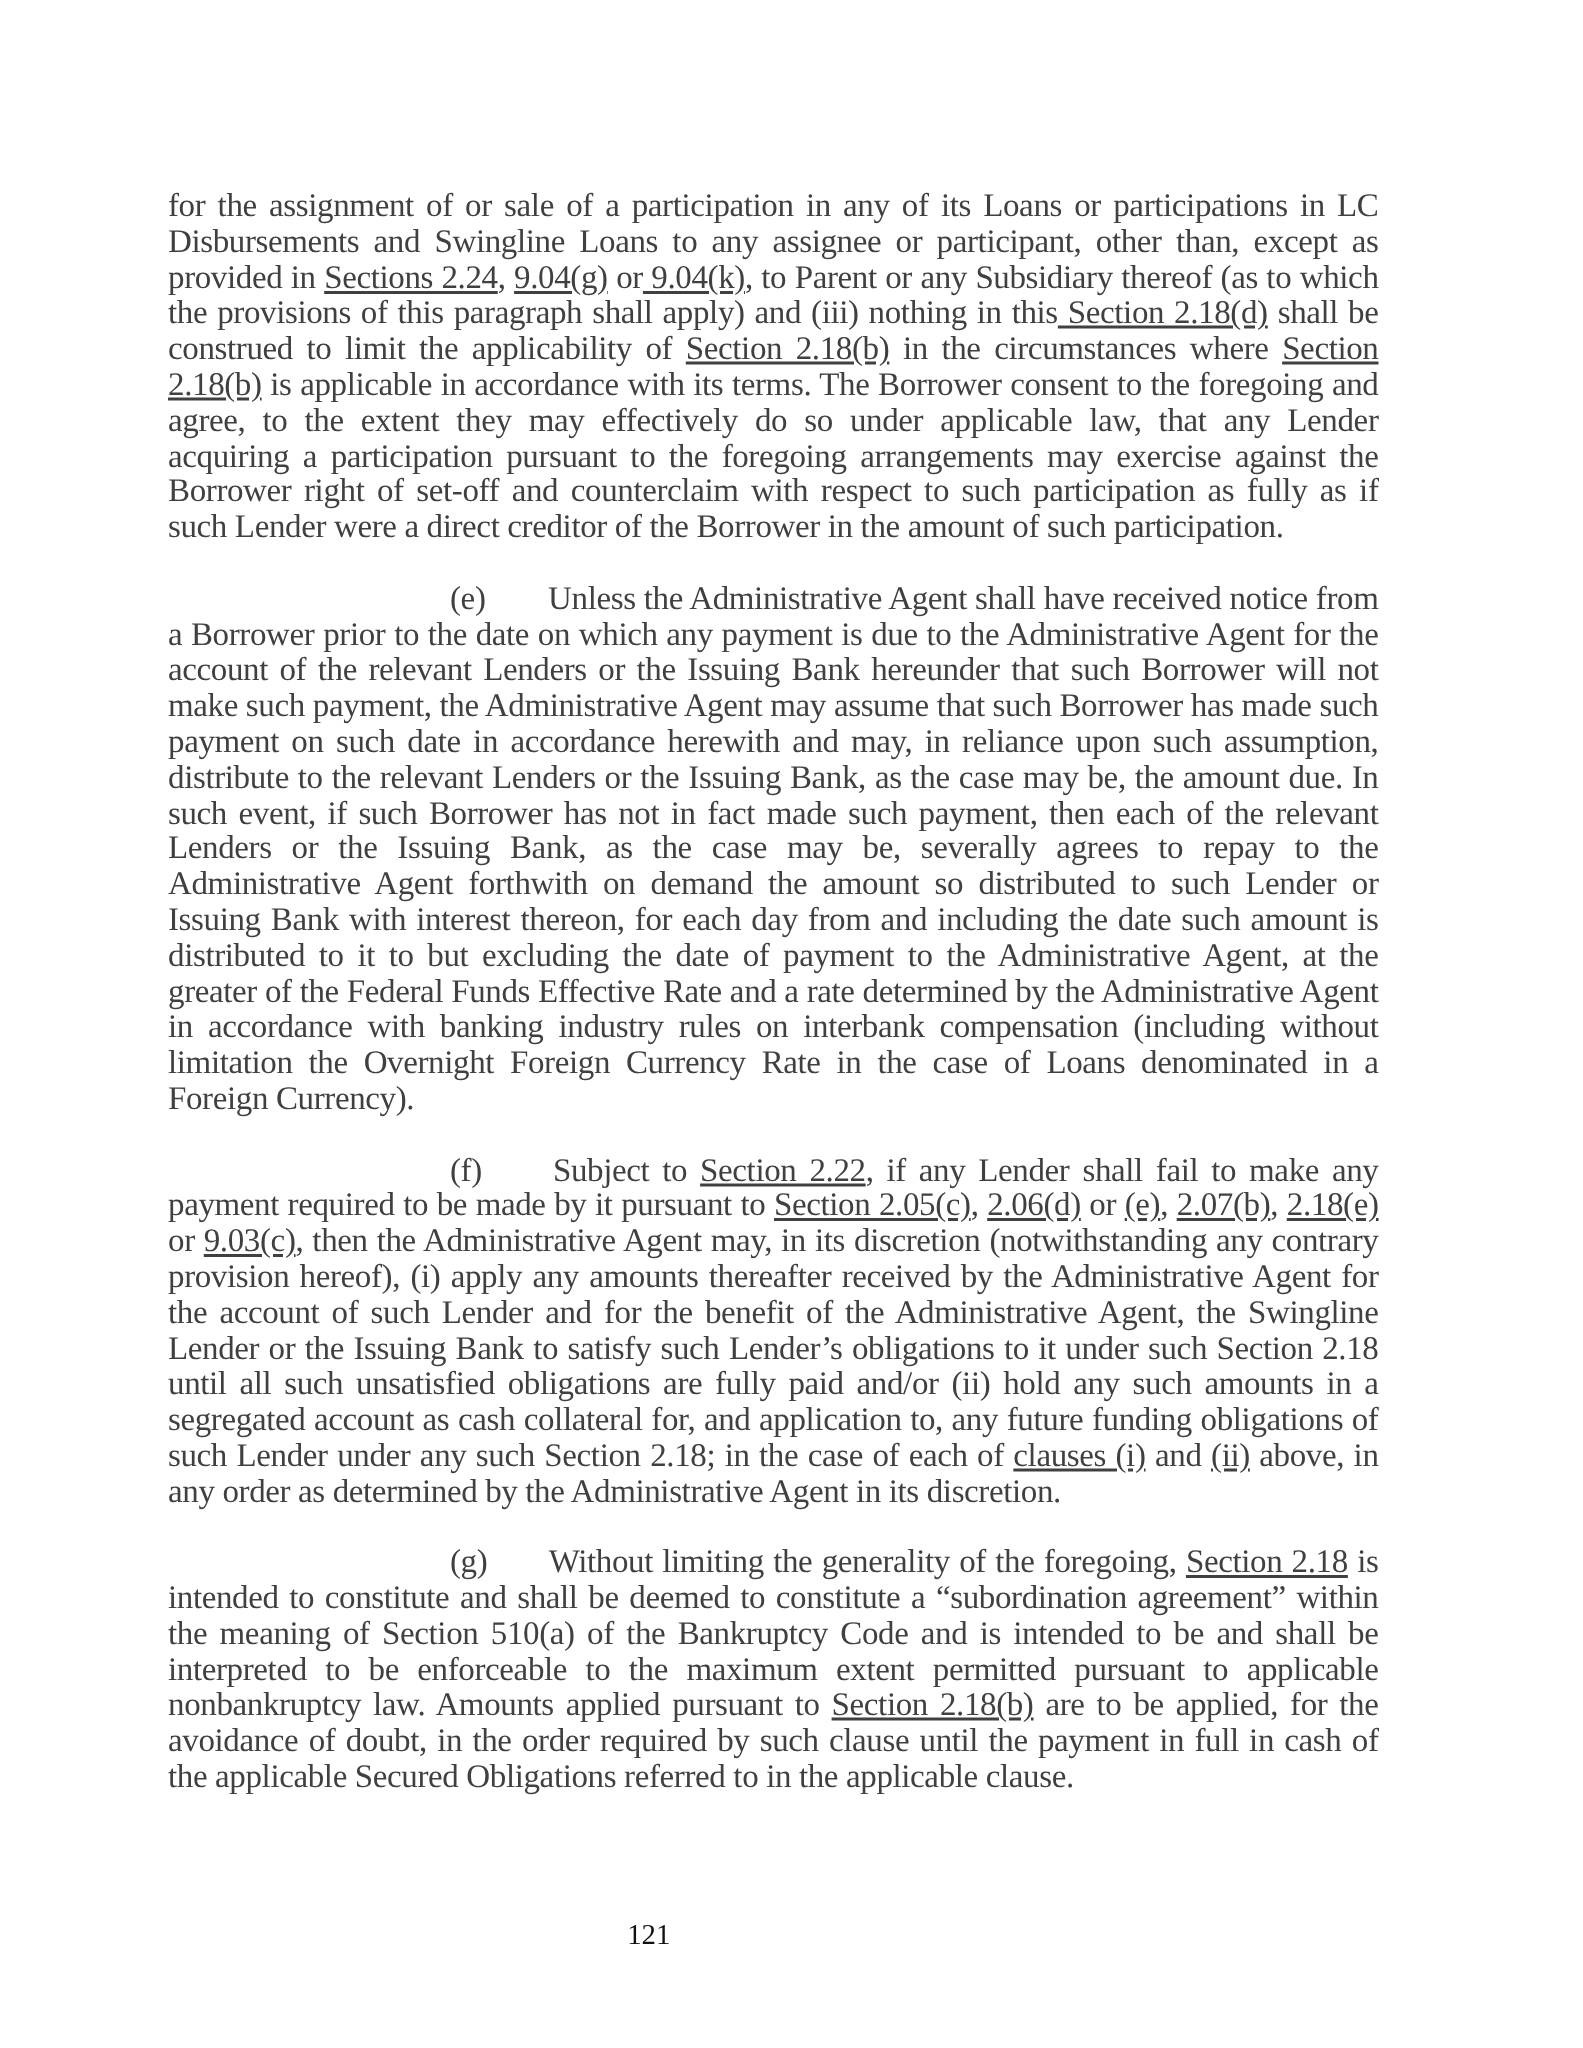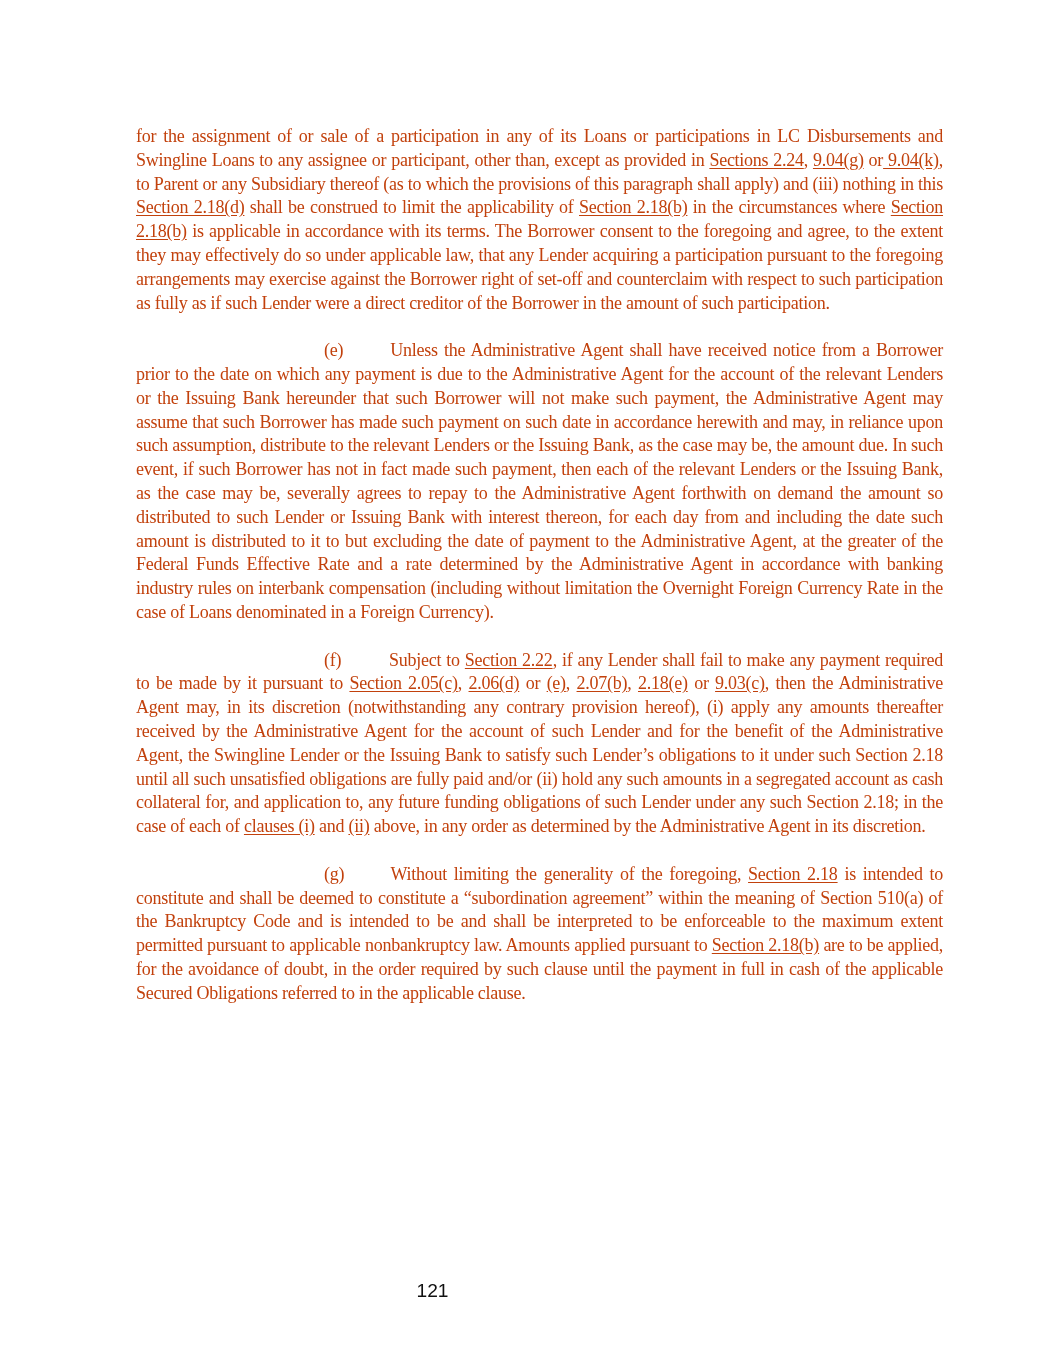--- a/index.html
+++ b/index.html
@@ -1,37 +1,37 @@
 <!DOCTYPE html>
 <html><head>
 <meta charset="utf-8">
 <style>
   html, body { margin: 0; padding: 0; background: #ffffff; }
   body { width: 1055px; height: 1365px; position: relative; overflow: hidden; }
   .page {
     position: absolute;
-    left: 136px;
+    left: 112px;
     top: 125px;
     width: 807px;
     font-family: "Liberation Serif", "DejaVu Serif", serif;
-    font-size: 18px;
+    font-size: 22px;
     line-height: 23.8px;
-    color: #c2410c;
+    color: #404040;
     text-align: justify;
     letter-spacing: -0.25px;
   }
   .para { margin: 0 0 23.8px 0; }
   .para.indent .label { display: inline-block; width: 60px; margin-left: 188px; }
   u, .ul { text-decoration: underline; text-underline-offset: 2px; }
   .page-number {
     position: absolute;
     top: 1280px;
     left: 0; width: 865px;
     text-align: center;
-    font-family: Liberation Sans, sans-serif;
+    font-family: Liberation Serif, serif;
     font-size: 19.2px;
     color: #111111;
   }
 </style>
 </head>
 <body>
 
 <div class="page">
   <p class="para"><span>for the assignment of or sale of a participation in any of its Loans or participations in LC Disbursements and Swingline Loans to any assignee or participant, other than, except as provided in </span><u>Sections 2.24</u><span>, </span><u>9.04(g)</u><span> or</span><u> 9.04(k)</u><span>, to Parent or any Subsidiary thereof (as to which the provisions of this paragraph shall apply) and (iii) nothing in this</span><u> Section 2.18(d)</u><span> shall be construed to limit the applicability of </span><u>Section 2.18(b)</u><span> in the circumstances where </span><u>Section 2.18(b)</u><span> is applicable in accordance with its terms.  The Borrower consent to the foregoing and agree, to the extent they may effectively do so under applicable law, that any Lender acquiring a participation pursuant to the foregoing arrangements may exercise against the Borrower right of set-off and counterclaim with respect to such participation as fully as if such Lender were a direct creditor of the Borrower in the amount of such participation.</span></p>
   <p class="para indent">

